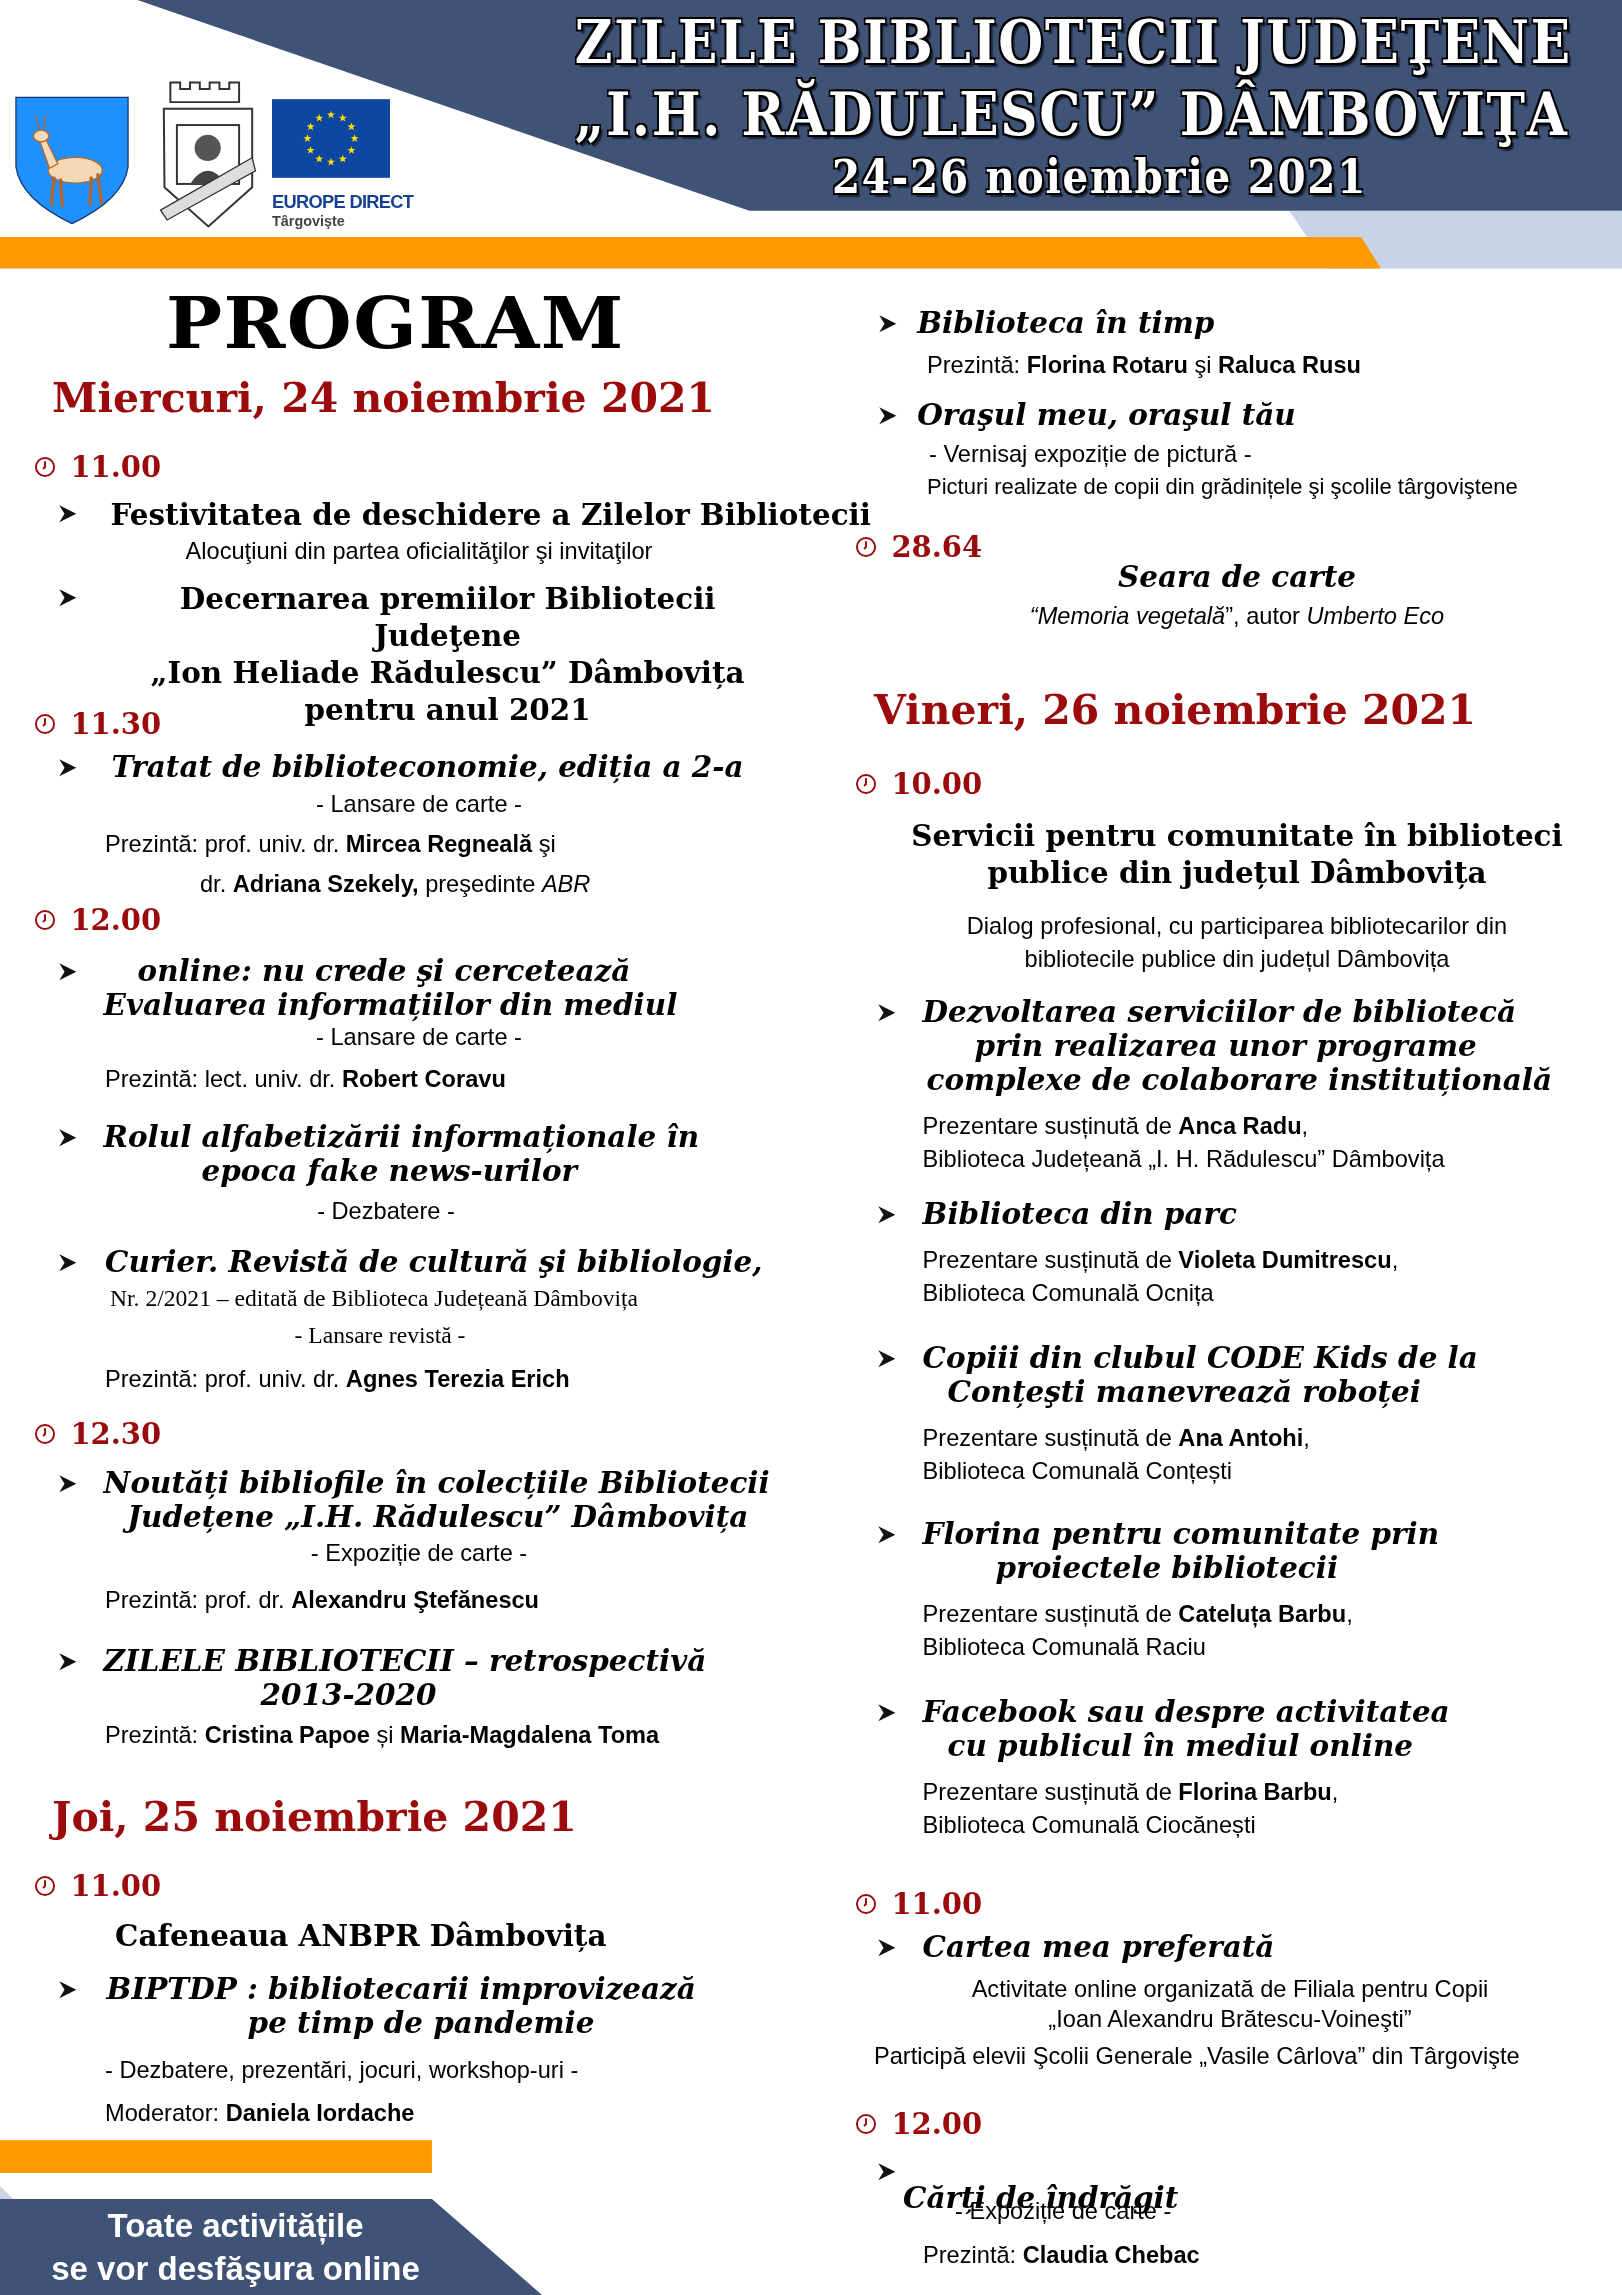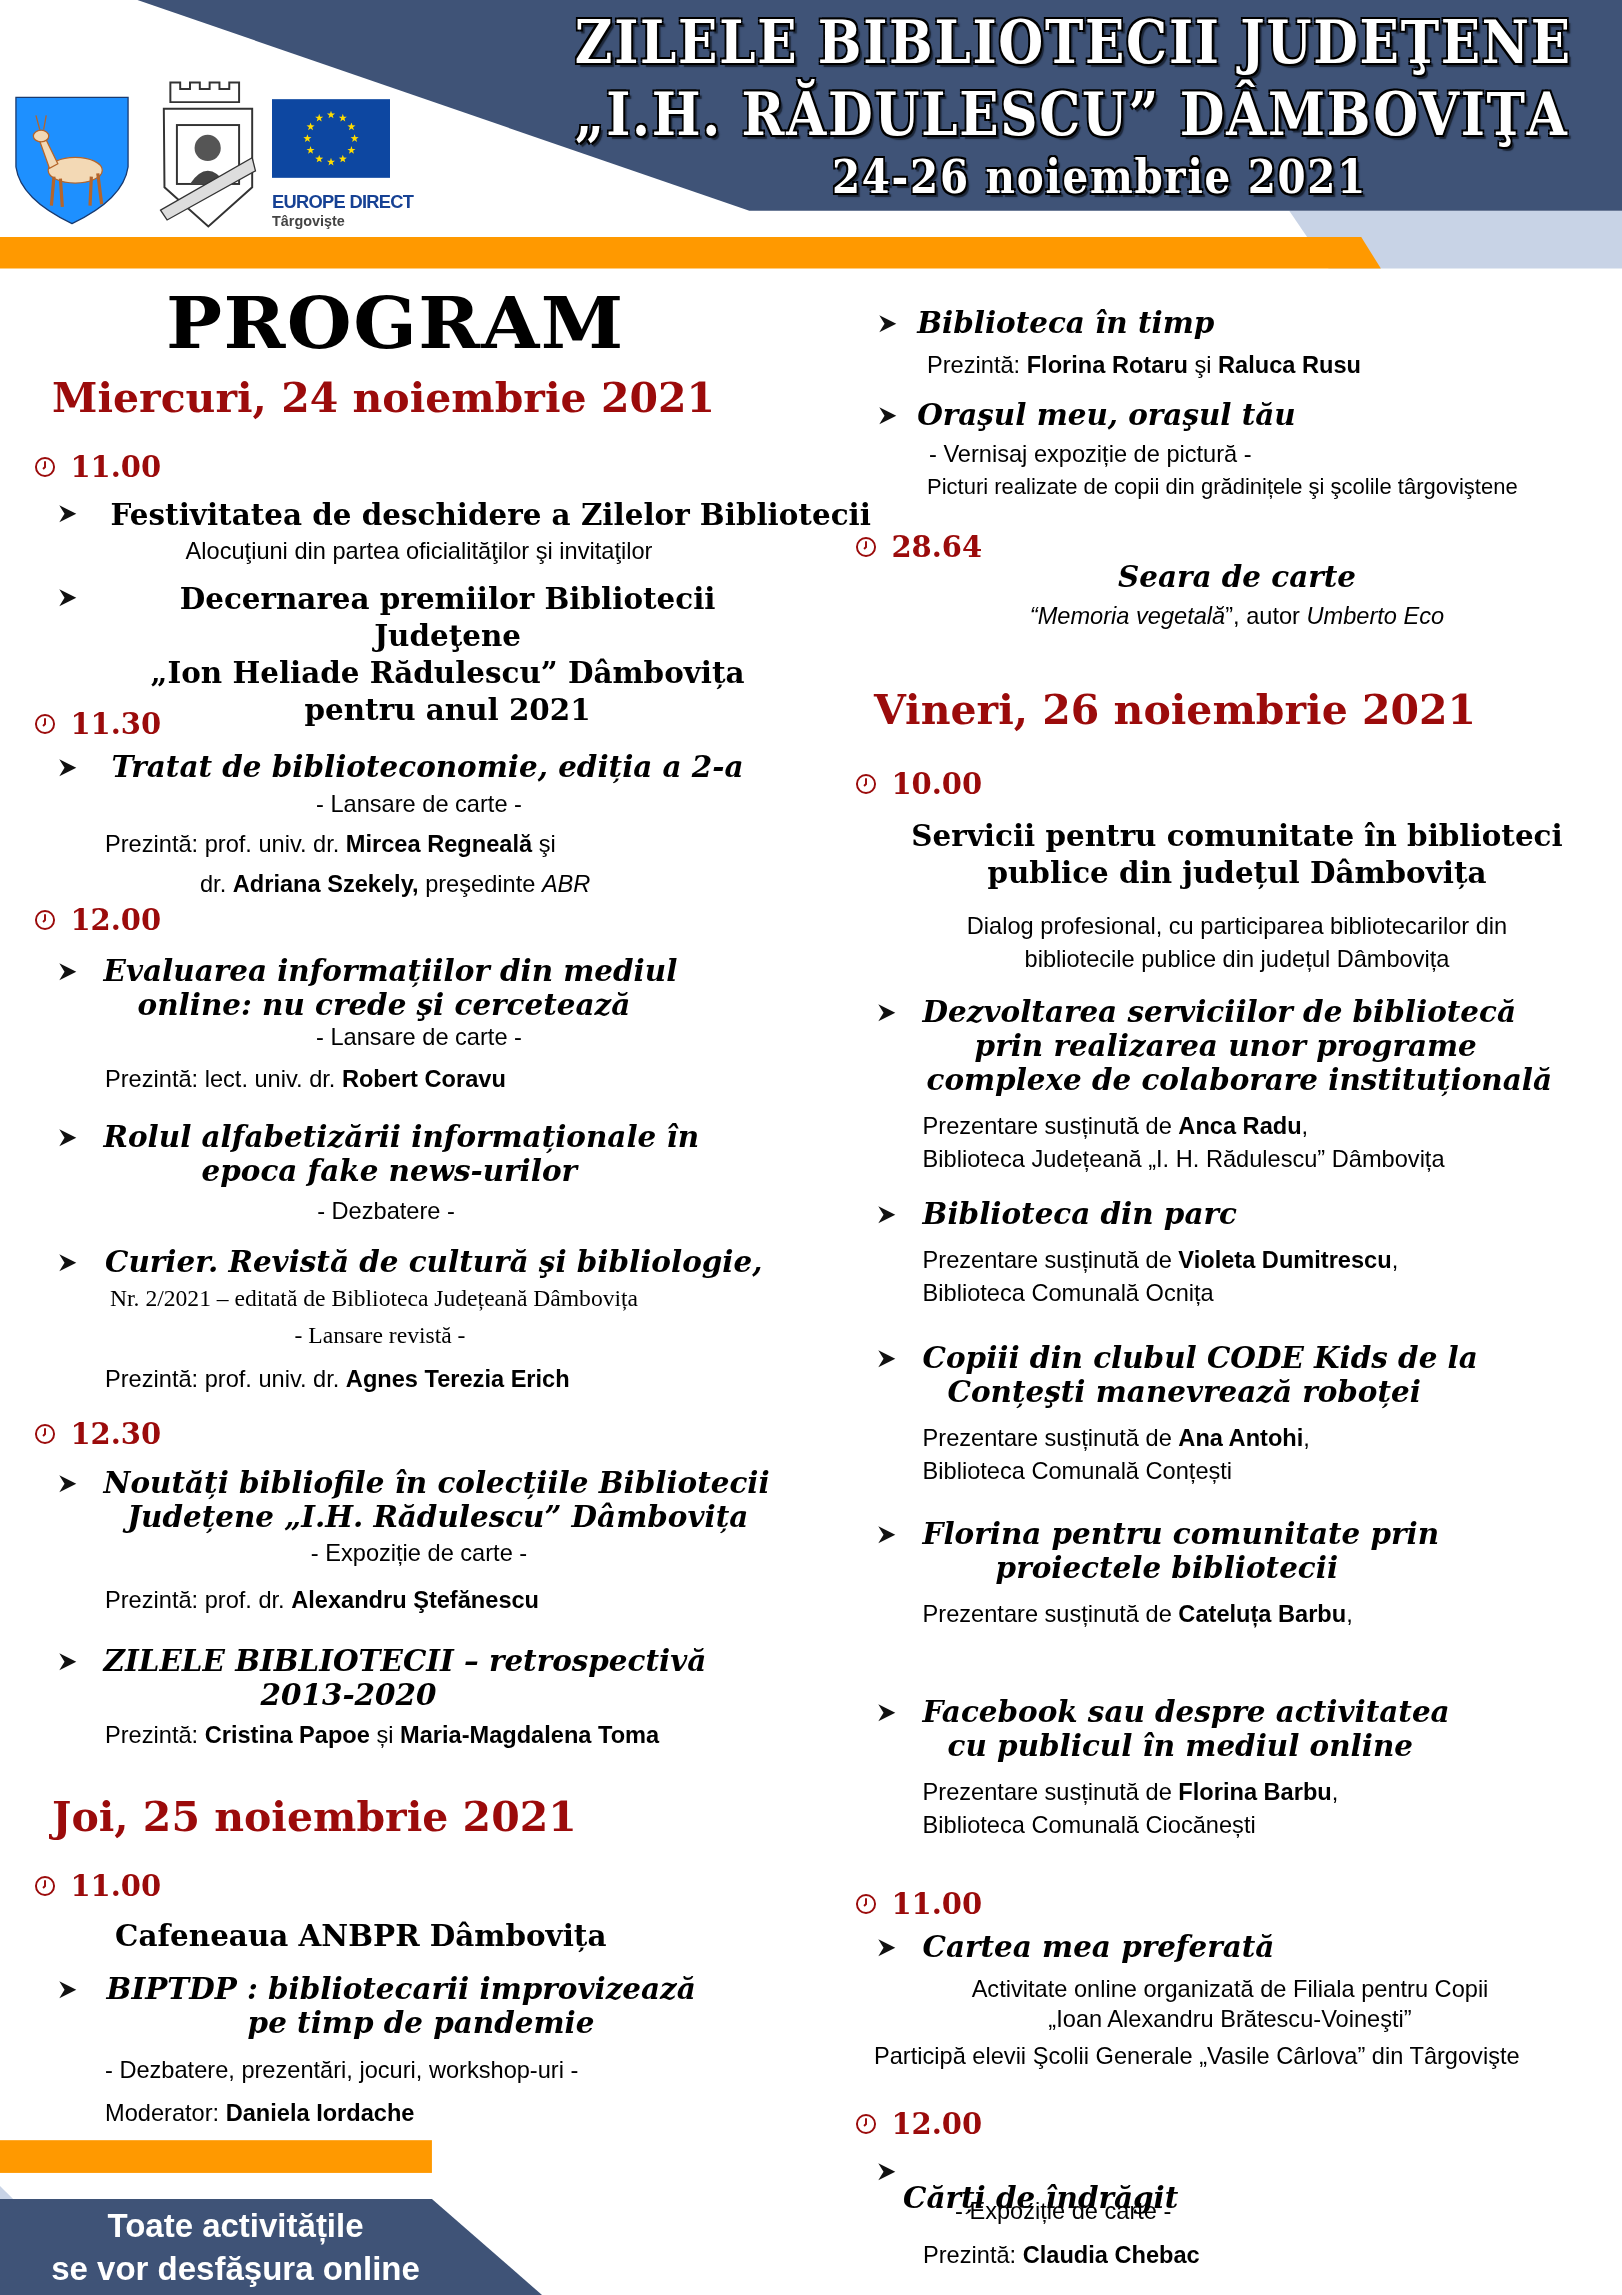--- a/index.html
+++ b/index.html
@@ -156,22 +156,22 @@
       <circle cx="17" cy="17" r="14" fill="none" stroke="#9b0b0b" stroke-width="3"></circle>
       <path d="M17,8 V17 L14,20" stroke="#9b0b0b" stroke-width="3" fill="none"></path>
     </svg>
   <span>12.00</span>
 </div>
 <div class="abs item" style="left:58px; top:954px;">
   <svg class="arrow" viewBox="0 0 30 30">
       <path d="M2,2 L28,15 L2,28 L10,15 Z" fill="#111"></path>
     </svg>
   <div style="margin-left:26px;">
+    <div class="ititle" style="padding-left:34px;">online: nu crede şi cercetează</div>
     <div class="ititle">Evaluarea informațiilor din mediul</div>
-    <div class="ititle" style="padding-left:34px;">online: nu crede şi cercetează</div>
   </div>
 </div>
 <div class="abs sub center" style="left:131px; width:576px; top:1023px;">- Lansare de carte -</div>
 <div class="abs sub" style="left:105px; top:1065px;">
   <span>Prezintă: lect. univ. dr. </span><b>Robert Coravu</b>
 </div>
 
 <div class="abs item" style="left:58px; top:1120px;">
   <svg class="arrow" viewBox="0 0 30 30">
       <path d="M2,2 L28,15 L2,28 L10,15 Z" fill="#111"></path>
@@ -349,20 +349,21 @@
     </div>
     <div class="abs item" style="left: 877px; top: 1517px;">
       <svg class="arrow" viewBox="0 0 30 30">
         <path d="M2,2 L28,15 L2,28 L10,15 Z" fill="#111"></path>
       </svg>
       <div style="margin-left: 26px;">
         <div class="ititle" style="padding-left: 0px;">Florina pentru comunitate prin</div>
         <div class="ititle" style="padding-left: 73px;">proiectele bibliotecii</div>
         <div class="sub" style="margin-top: 13px; line-height: 33px;">
           <div><span>Prezentare susținută de </span><b>Cateluța Barbu</b><span>,</span></div>
+          <div>Biblioteca Comunală Raciu</div>
         </div>
       </div>
     </div>
     <div class="abs item" style="left: 877px; top: 1695px;">
       <svg class="arrow" viewBox="0 0 30 30">
         <path d="M2,2 L28,15 L2,28 L10,15 Z" fill="#111"></path>
       </svg>
       <div style="margin-left: 26px;">
         <div class="ititle" style="padding-left: 0px;">Facebook sau despre activitatea</div>
         <div class="ititle" style="padding-left: 25px;">cu publicul în mediul online</div>

